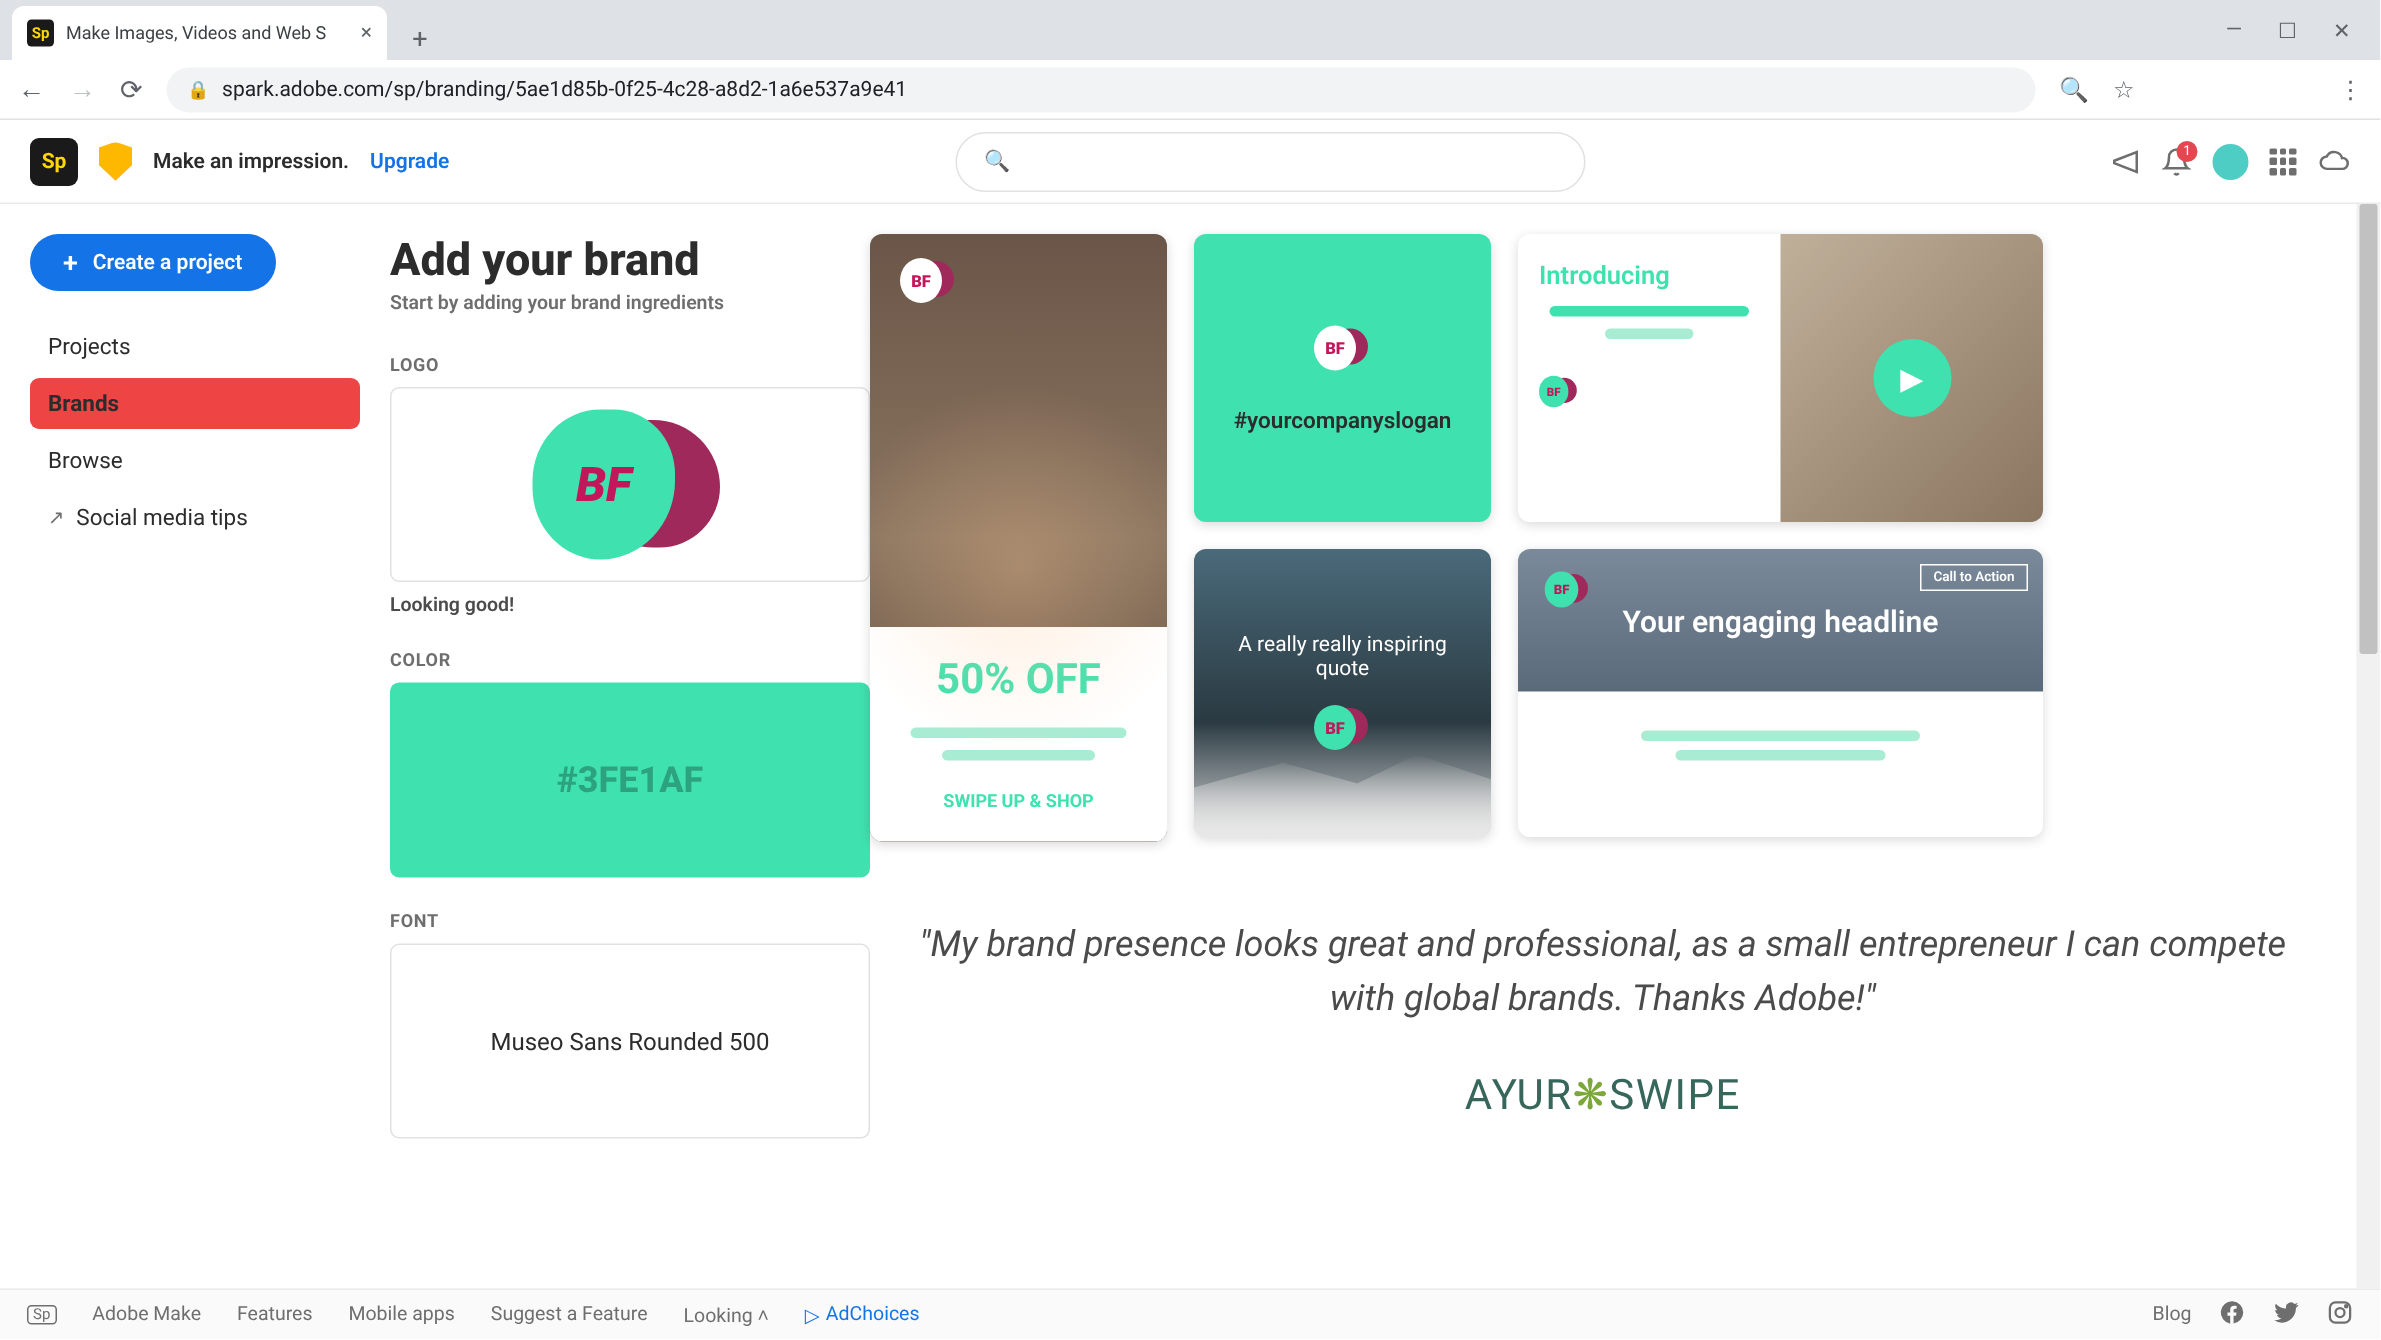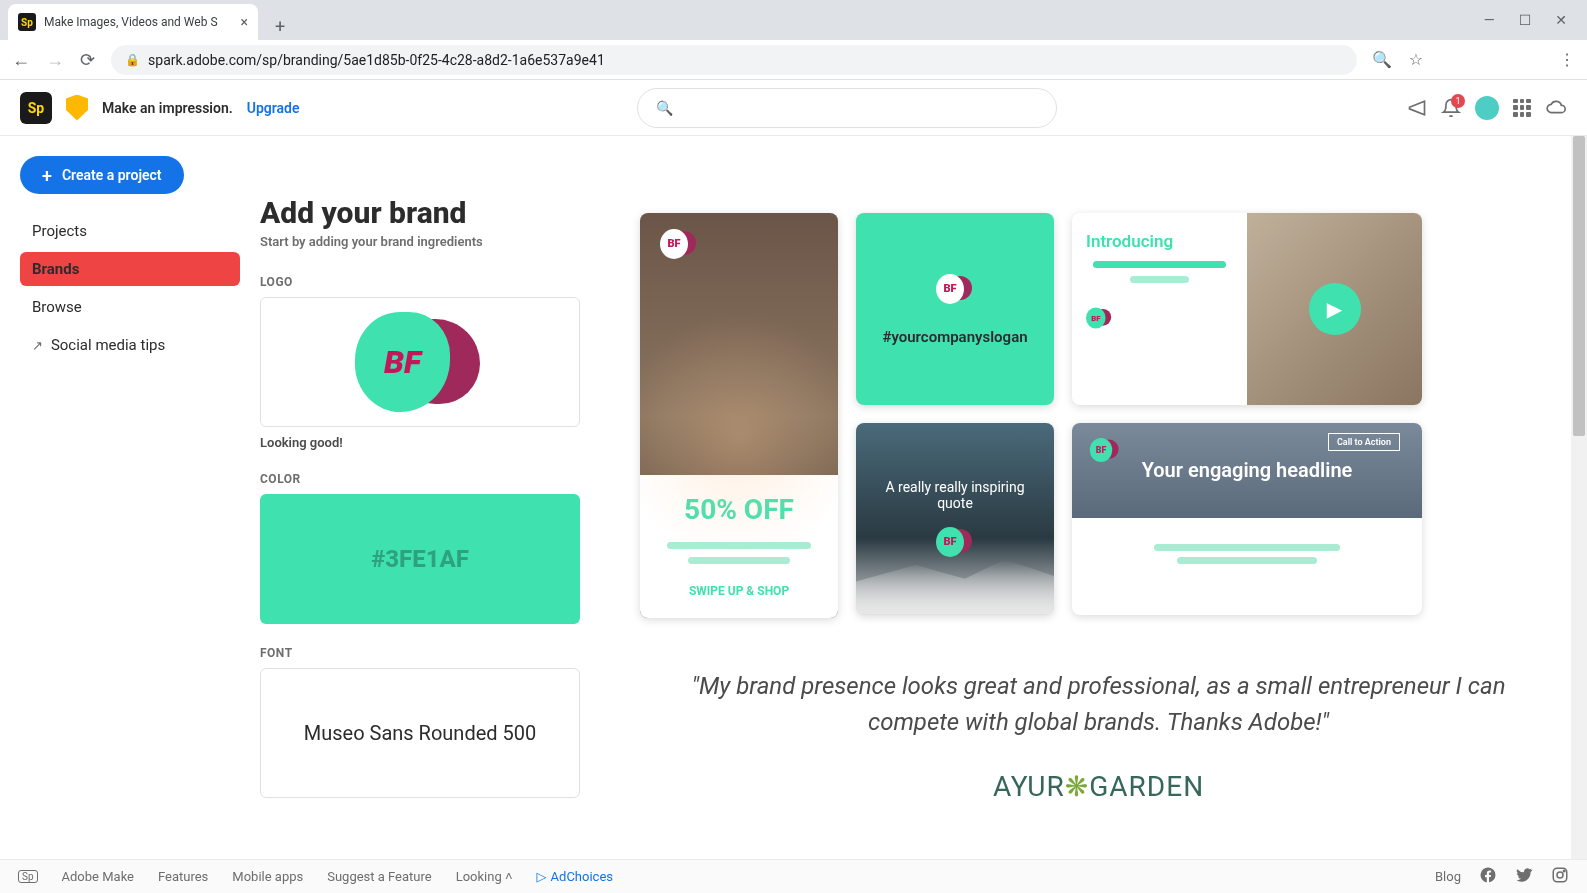--- a/index.html
+++ b/index.html
@@ -43,34 +43,34 @@
 
 .main-wrap { display: flex; height: calc(100% - 136px - 34px); }
 .sidebar { width: 260px; padding: 20px; }
 .create-btn { background: #1473e6; color: #fff; border-radius: 20px; height: 38px; display: inline-flex; align-items: center; gap: 10px; padding: 0 22px; font-size: 14px; font-weight: 600; cursor: pointer; }
 .create-btn .plus { font-size: 18px; }
 .nav-list { margin-top: 20px; display: flex; flex-direction: column; gap: 4px; }
 .nav-item { padding: 8px 12px; font-size: 15px; color: #2c2c2c; border-radius: 6px; cursor: pointer; display: flex; align-items: center; gap: 8px; }
 .nav-item.active { background: #ef4444; font-weight: 700; }
 .ext-icon { font-size: 13px; color: #6e6e6e; }
 
-.content { flex: 1; padding: 20px 30px 0 0; display: flex; gap: 60px; overflow-y: auto; align-items: center; }
+.content { flex: 1; padding: 20px 30px 0 0; display: flex; overflow-y: auto; }
 .brand-col { width: 320px; }
 .brand-col h1 { font-size: 30px; font-weight: 800; color: #2c2c2c; margin-bottom: 4px; }
 .brand-sub { font-size: 13px; color: #6e6e6e; font-weight: 600; margin-bottom: 26px; }
 .section-label { font-size: 12px; font-weight: 700; color: #6e6e6e; letter-spacing: 0.5px; margin-bottom: 8px; }
 .section-row { display: flex; align-items: flex-start; gap: 12px; margin-bottom: 22px; }
 .card { border: 1px solid #e1e1e1; border-radius: 6px; width: 100%; }
 .logo-card { height: 130px; display: flex; align-items: center; justify-content: center; }
 .bf-logo { position: relative; width: 130px; height: 110px; }
 .bf-shape-back { position: absolute; width: 85px; height: 85px; background: #a0295b; border-radius: 45% 55% 50% 50%; right: 5px; top: 12px; }
 .bf-shape-front { position: absolute; width: 95px; height: 100px; background: #3fe1af; border-radius: 50% 45% 55% 50%; left: 0; top: 5px; display: flex; align-items: center; justify-content: center; color: #c2185b; font-weight: 900; font-size: 32px; font-style: italic; }
 .logo-caption { font-size: 13px; color: #4b4b4b; font-weight: 600; margin-top: 8px; }
 .color-card { height: 130px; background: #3fe1af; display: flex; align-items: center; justify-content: center; color: rgba(0,0,0,0.28); font-weight: 800; font-size: 24px; border: none; }
-.font-card { height: 130px; display: flex; align-items: center; justify-content: center; font-size: 20px; color: #2c2c2c; }
+.font-card { height: 130px; display: flex; align-items: center; justify-content: center; font-size: 16px; color: #2c2c2c; }
 
 
 .preview-col { flex: 1; }
 .preview-grid { display: flex; flex-wrap: wrap; gap: 18px; }
 .pcard { border-radius: 8px; overflow: hidden; box-shadow: 0 2px 8px rgba(0,0,0,0.15); }
 .pc1 { width: 198px; height: 405px; background: linear-gradient(180deg, #6b5548 0%, #8a7560 50%, #5a4638 100%); position: relative; }
 .pc1::after { content:""; position:absolute; inset:0; background: radial-gradient(circle at 50% 55%, rgba(255,200,150,0.3) 0%, transparent 50%); }
 .pc1 .mini-logo { position: absolute; top: 14px; left: 20px; }
 .pc1-bottom { position: absolute; bottom: 0; left: 0; right: 0; background: #fff; padding: 18px 14px 20px; text-align: center; }
 .big-off { color: #3fe1af; font-size: 28px; font-weight: 700; margin-bottom: 16px; }
@@ -90,21 +90,21 @@
 .pc3-left { flex: 1; padding: 18px 14px; }
 .intro-txt { color: #3fe1af; font-size: 17px; font-weight: 600; margin-bottom: 10px; }
 .pc3-right { width: 175px; background: linear-gradient(135deg, #c0b09a 0%, #8a7560 100%); position: relative; display: flex; align-items: center; justify-content: center; }
 .play-circle { width: 52px; height: 52px; background: #3fe1af; border-radius: 50%; display: flex; align-items: center; justify-content: center; color: #fff; font-size: 20px; }
 
 .pc4 { width: 198px; height: 192px; background: linear-gradient(180deg, #4a6a7a 0%, #2a3a42 60%, #d8d8d8 100%); display: flex; flex-direction: column; align-items: center; justify-content: center; gap: 14px; color: #fff; font-size: 14px; text-align: center; padding: 0 20px; position: relative; }
 .pc4::after { content:""; position:absolute; bottom:0; left:0; right:0; height:55px; background: linear-gradient(180deg, transparent, #e8e8e8); clip-path: polygon(0 40%, 30% 10%, 55% 35%, 75% 0, 100% 30%, 100% 100%, 0 100%); }
 
 .pc5 { width: 350px; height: 192px; background: #fff; display: flex; flex-direction: column; }
 .pc5-top { height: 95px; background: linear-gradient(180deg, #7a8a9a 0%, #5a6a7a 100%); position: relative; display: flex; align-items: center; justify-content: center; color: #fff; font-size: 20px; font-weight: 600; }
-.cta-btn { position: absolute; top: 10px; right: 22px; border: 1px solid #fff; color: #fff; font-size: 9px; padding: 3px 8px; }
+.cta-btn { position: absolute; top: 10px; right: 10px; border: 1px solid #fff; color: #fff; font-size: 9px; padding: 3px 8px; }
 .pc5-top .mini-logo { position: absolute; top: 10px; left: 14px; }
 .pc5-bot { flex: 1; padding: 20px; text-align: center; }
 
 .quote { text-align: center; font-style: italic; color: #4b4b4b; font-size: 24px; line-height: 1.5; margin-top: 50px; padding: 0 30px; }
 .ayur { text-align: center; margin-top: 30px; color: #37665a; font-size: 28px; font-family: Georgia, serif; letter-spacing: 1px; }
 .ayur .flower { color: #7ba838; }
 
 
 .footer { position: absolute; bottom: 0; left: 0; right: 0; height: 34px; background: #fafafa; border-top: 1px solid #eaeaea; display: flex; align-items: center; padding: 0 18px; gap: 24px; font-size: 13px; color: #6e6e6e; }
 .footer .sp-mark { border: 1px solid #6e6e6e; border-radius: 3px; padding: 0 3px; font-size: 10px; }
@@ -302,21 +302,21 @@
                 <div class="bar-line" style="width:60%;background:#a8ecd4;margin:6px auto"></div>
                 <div class="bar-line" style="width:45%;background:#a8ecd4;margin:6px auto"></div>
               </div>
             </div>
           </div>
         </div>
       </div>
 
       <div class="quote">"My brand presence looks great and professional, as a small entrepreneur I can compete with global brands. Thanks Adobe!"</div>
       <div class="ayur">
-        <span>AYUR</span><span class="flower">❋</span><span>GARDEN</span>
+        <span>AYUR</span><span class="flower">❋</span><span>SWIPE</span>
       </div>
     </div>
   </div>
 </div>
 
 <div class="scrollbar-track">
   <div class="scrollbar-thumb"></div>
 </div>
 
 <div class="footer">

